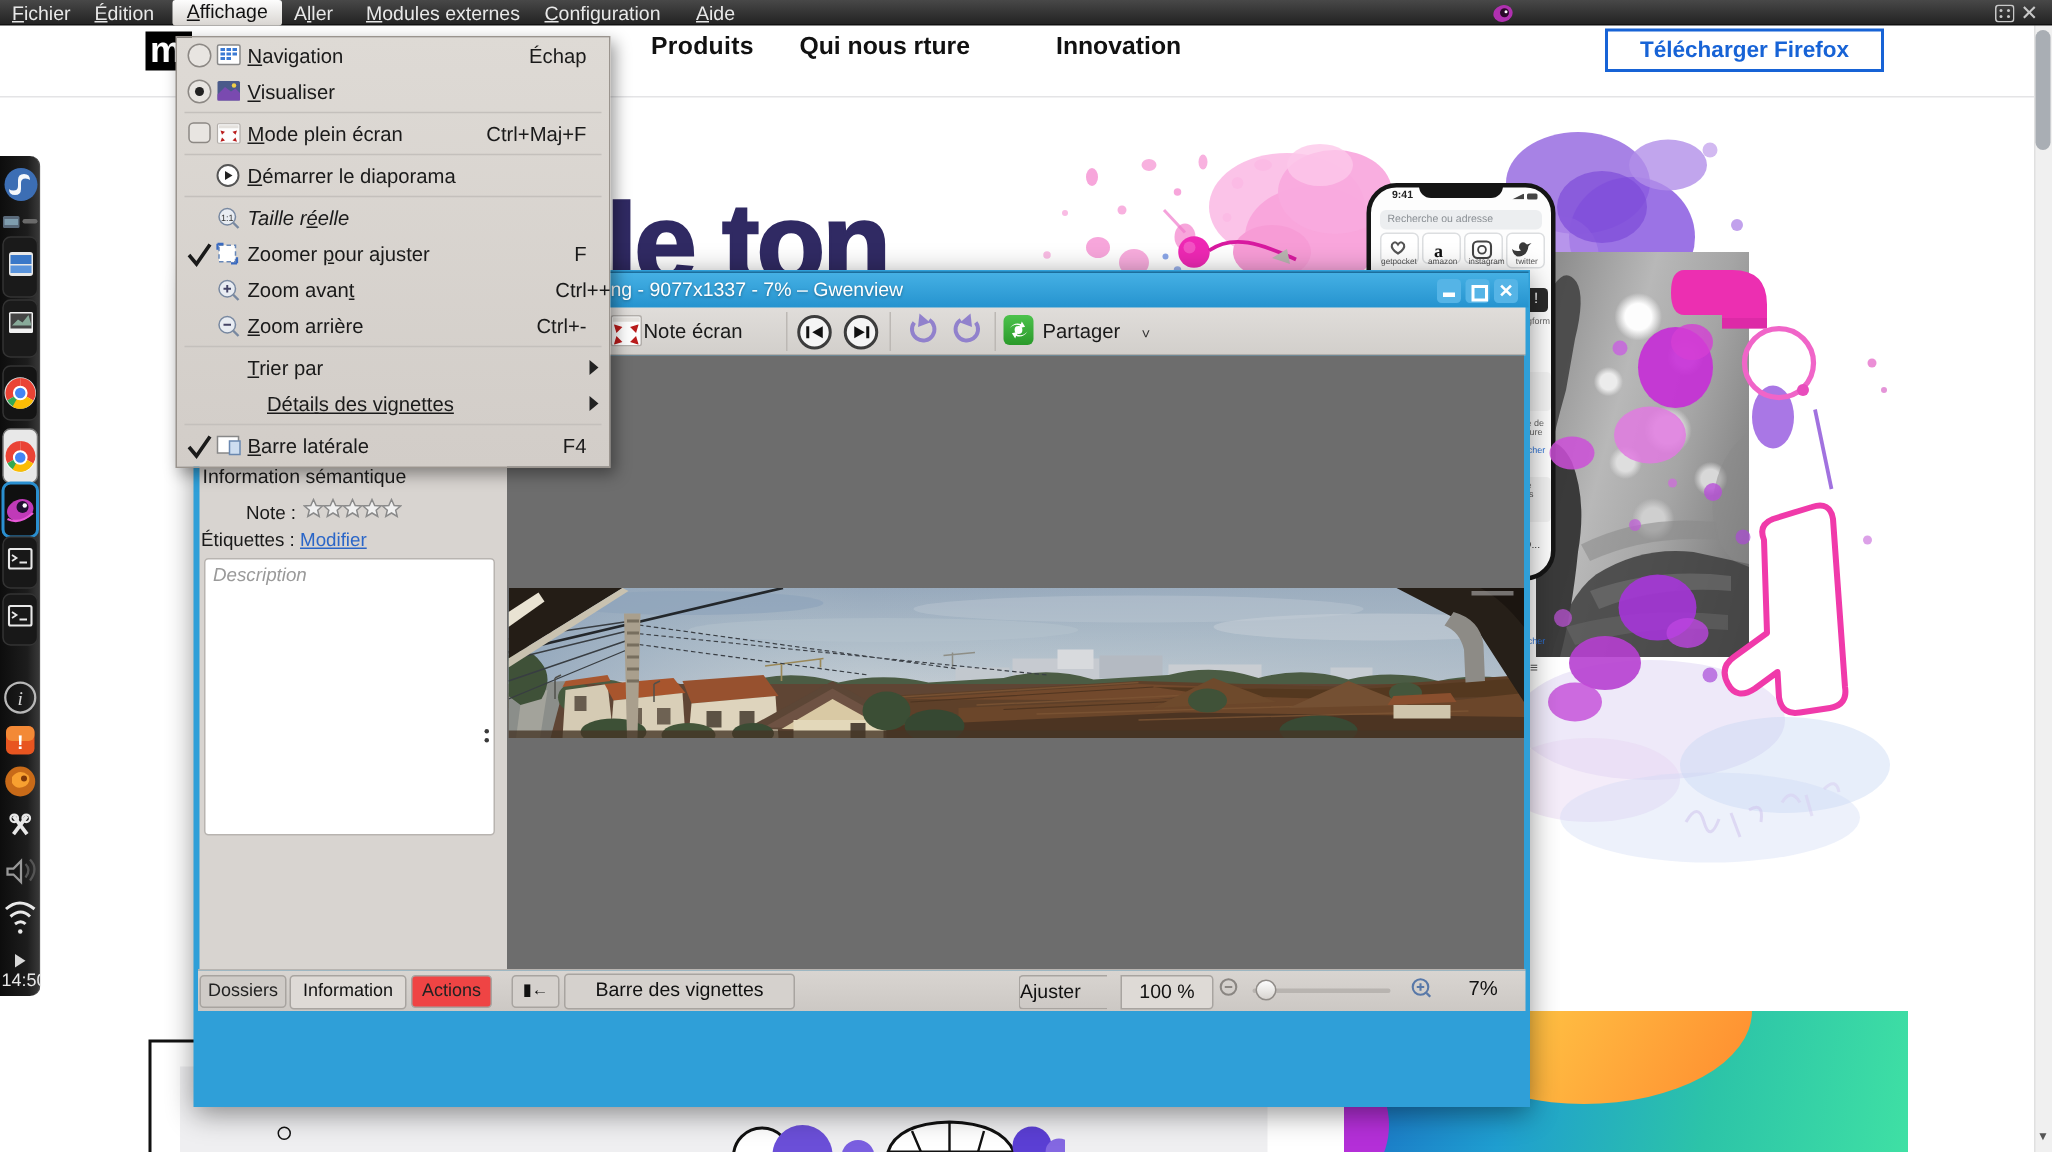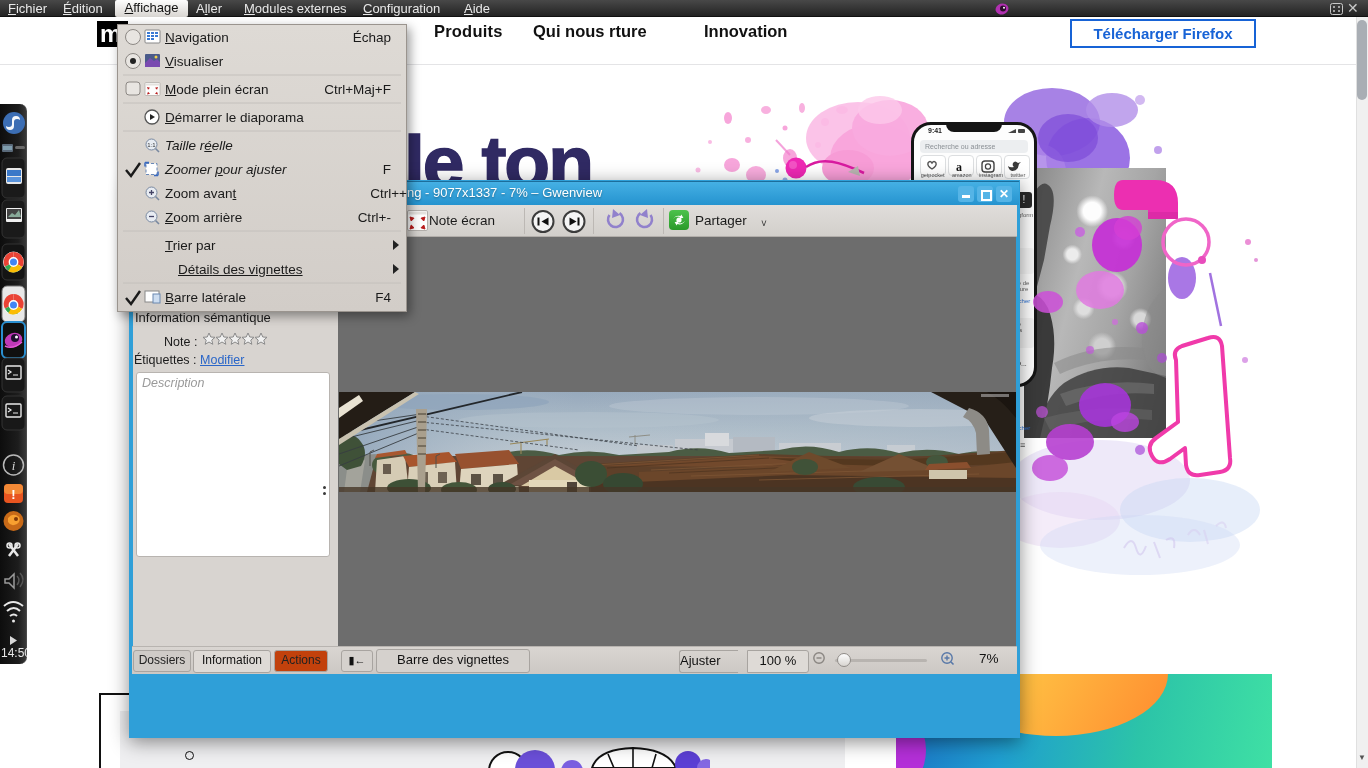--- a/index.html
+++ b/index.html
@@ -346,21 +346,21 @@
 
     <rect x="0" y="95" width="677" height="5" fill="#453627" opacity=".8"></rect>
     <rect x="642" y="2" width="28" height="3" fill="#cfcfcf" opacity=".5"></rect>
   </svg>
   <div class="abs" style="left:194px;top:306px;width:3px;height:3px;background:#3a3a3a;border-radius:50%;"></div>
   <div class="abs" style="left:194px;top:312px;width:3px;height:3px;background:#3a3a3a;border-radius:50%;"></div>
 
   <div class="abs" style="left:3px;top:466px;width:885px;height:28px;background:linear-gradient(#d9d5d1,#ccc8c4);border-top:1px solid #b8b4b0;box-sizing:border-box;"></div>
   <div class="abs" style="left:4px;top:470px;width:56px;height:20px;background:#cfcbc7;border:1px solid #a8a4a0;border-radius:3px;font-size:12px;color:#222;text-align:center;line-height:19px;">Dossiers</div>
   <div class="abs" style="left:64px;top:470px;width:76px;height:21px;background:#dedad6;border:1px solid #a8a4a0;border-radius:3px;font-size:12px;color:#111;text-align:center;line-height:19px;">Information</div>
-  <div class="abs" style="left:145px;top:470px;width:52px;height:20px;background:#c2410c;border:1px solid #a8a4a0;border-radius:3px;font-size:12px;color:#222;text-align:center;line-height:19px;">Actions</div>
+  <div class="abs" style="left:145px;top:470px;width:52px;height:20px;background:#ef4444;border:1px solid #a8a4a0;border-radius:3px;font-size:12px;color:#222;text-align:center;line-height:19px;">Actions</div>
   <div class="abs" style="left:212px;top:470px;width:30px;height:20px;background:#d5d1cd;border:1px solid #a8a4a0;border-radius:3px;font-size:11px;color:#111;text-align:center;line-height:18px;">▮←</div>
   <div class="abs" style="left:247px;top:469px;width:152px;height:22px;background:#d5d1cd;border:1px solid #a8a4a0;border-radius:3px;font-size:13px;color:#111;text-align:center;line-height:20px;">Barre des vignettes</div>
   <div class="abs" style="left:550px;top:470px;width:58px;height:21px;border:1px solid #a8a4a0;border-right:none;border-radius:3px 0 0 3px;font-size:13px;color:#111;line-height:19px;">Ajuster</div>
   <div class="abs" style="left:618px;top:470px;width:60px;height:21px;border:1px solid #a8a4a0;border-radius:0 3px 3px 0;background:#dedad6;font-size:13px;color:#111;text-align:center;line-height:19px;">100 %</div>
   <svg class="abs" style="left:683px;top:471px;" width="15" height="15" viewBox="0 0 15 15">
       <circle cx="7" cy="7" r="5.2" fill="none" stroke="#8a8682" stroke-width="1.4"></circle>
       <path d="M4.5 7 l5 0" stroke="#8a8682" stroke-width="1.4"></path>
     </svg>
   <div class="abs" style="left:706px;top:479px;width:92px;height:3px;background:#b8b4b0;border-radius:2px;"></div>
   <div class="abs" style="left:708px;top:473px;width:14px;height:14px;border-radius:50%;background:linear-gradient(#fdfdfd,#d8d5d1);border:1px solid #908c88;box-sizing:border-box;"></div>
@@ -541,21 +541,21 @@
   <path d="M276 240 l6 5 -6 5z" fill="#222"></path>
 </svg>
 <div class="abs" style="left:117px;top:24px;width:290px;font-size:13.5px;color:#1a1a1a;">
   <div class="abs" style="left:48px;top:6px;"><u>N</u>avigation</div>
     <div class="abs" style="right:16px;top:6px;">Échap</div>
   <div class="abs" style="left:48px;top:30px;"><u>V</u>isualiser</div>
   <div class="abs" style="left:48px;top:58px;"><u>M</u>ode plein écran</div>
     <div class="abs" style="right:16px;top:58px;">Ctrl+Maj+F</div>
   <div class="abs" style="left:48px;top:86px;"><u>D</u>émarrer le diaporama</div>
   <div class="abs" style="left:48px;top:114px;font-style:italic;">Taille r<u>é</u>elle</div>
-  <div class="abs" style="left:48px;top:138px;font-style:italic;">Zoomer <u>p</u>our ajuster</div>
+  <div class="abs" style="left:48px;top:138px;">Zoomer <u>p</u>our ajuster</div>
     <div class="abs" style="right:16px;top:138px;">F</div>
   <div class="abs" style="left:48px;top:162px;">Zoom avan<u>t</u></div>
     <div class="abs" style="right:0;top:162px;">Ctrl++</div>
   <div class="abs" style="left:48px;top:186px;"><u>Z</u>oom arrière</div>
     <div class="abs" style="right:16px;top:186px;">Ctrl+-</div>
   <div class="abs" style="left:48px;top:214px;"><u>T</u>rier par</div>
   <div class="abs" style="left:61px;top:238px;text-decoration:underline;">Détai<u>l</u>s des vignettes</div>
   <div class="abs" style="left:48px;top:266px;"><u>B</u>arre latérale</div>
     <div class="abs" style="right:16px;top:266px;">F4</div>
 </div>

